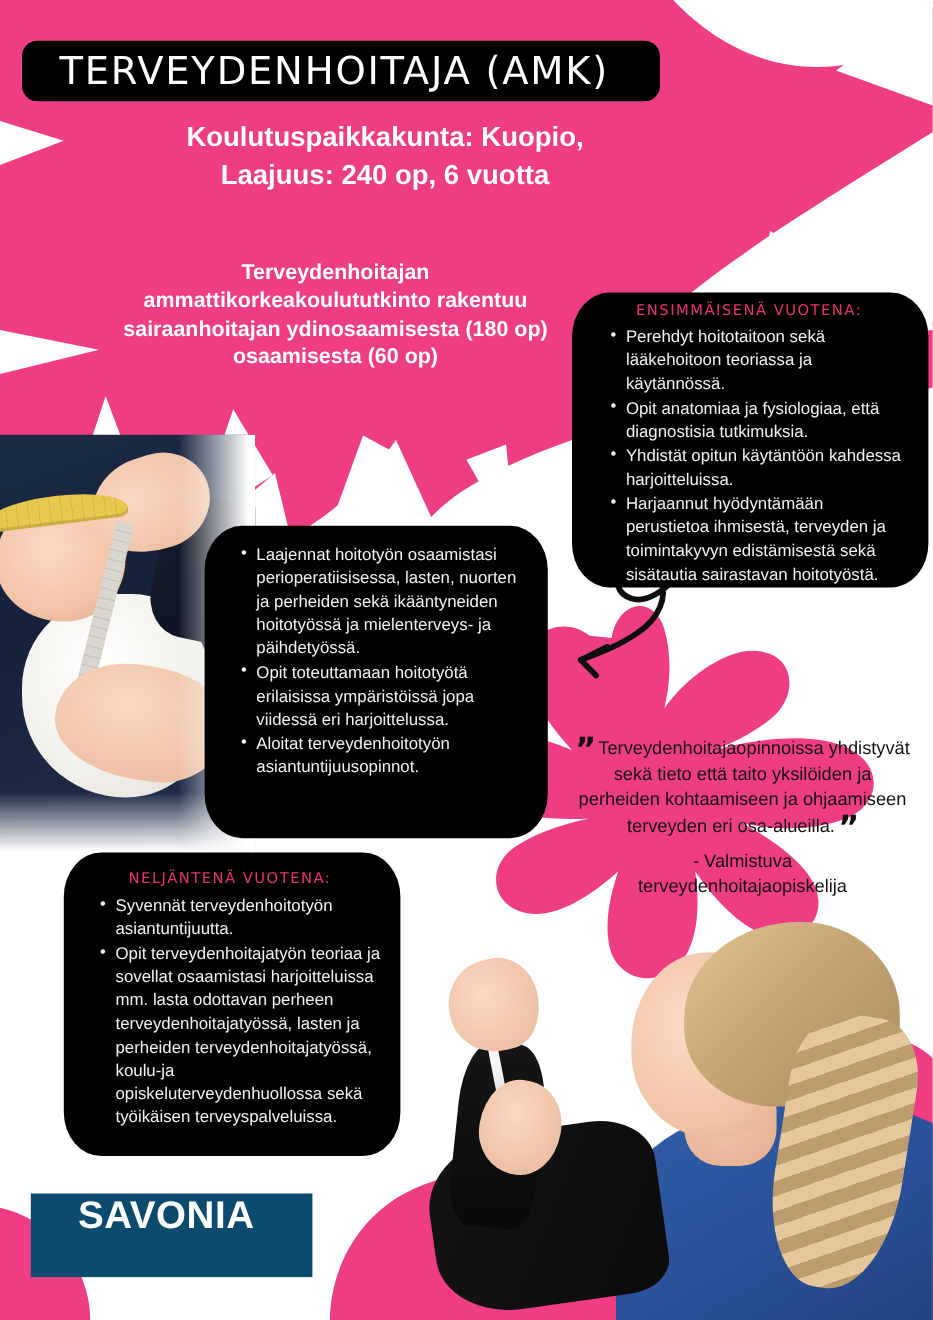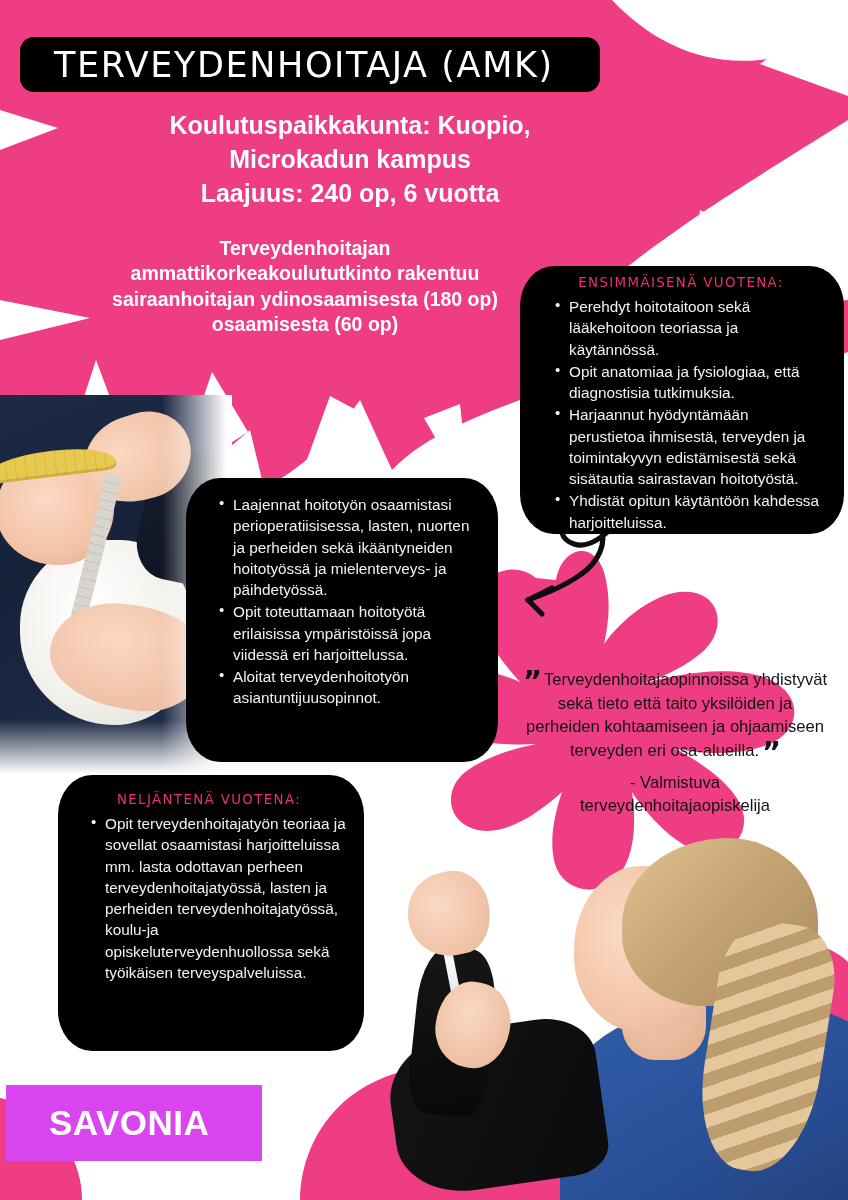--- a/index.html
+++ b/index.html
@@ -135,22 +135,22 @@
   .qmark{
     font-family:"DejaVu Sans", sans-serif;font-size:29px;font-weight:700;
     line-height:0;position:relative;top:6px;letter-spacing:-1px;
   }
   .qmark.open{margin-right:3px;}
   .qmark.close{margin-left:3px;}
   #quote-author{margin-top:9px;font-size:16.6px;line-height:1.4;}
 
   
   #logo-box{
-    position:absolute;left:6px;top:1085px;width:256px;height:76px;background:#d946ef;
-    display:flex;align-items:center;
+    position:absolute;left:28px;top:1085px;width:256px;height:76px;background:#0c4a6e;
+    display:flex;align-items:flex-start;
   }
   #logo-text{
     color:#fff;font-size:35px;font-weight:700;letter-spacing:0.5px;padding-left:43px;
     font-family:"Liberation Sans", sans-serif;
   }
 </style>
 </head>
 <body>
 
 <div id="poster">
@@ -292,52 +292,52 @@
     <div class="hand1"></div>
     <div class="hand2"></div>
   </div>
 
   <div id="title-pill">
     <span id="title-text">TERVEYDENHOITAJA (AMK)</span>
   </div>
 
   <div id="subhead">
     <div>Koulutuspaikkakunta: Kuopio,</div>
-    <div>Microkadun kampus</div>
     <div>Laajuus: 240 op, 6 vuotta</div>
   </div>
 
   <div id="intro">
     <div>Terveydenhoitajan</div>
     <div>ammattikorkeakoulututkinto rakentuu</div>
     <div>sairaanhoitajan ydinosaamisesta (180 op)</div>
     <div>osaamisesta (60 op)</div>
   </div>
 
   <div class="card" id="card-year1">
     <span class="card-title">ENSIMMÄISENÄ VUOTENA:</span>
     <ul>
       <li>Perehdyt hoitotaitoon sekä lääkehoitoon teoriassa ja käytännössä.</li>
       <li>Opit anatomiaa ja fysiologiaa, että diagnostisia tutkimuksia.</li>
+      <li>Yhdistät opitun käytäntöön kahdessa harjoitteluissa.</li>
       <li>Harjaannut hyödyntämään perustietoa ihmisestä, terveyden ja toimintakyvyn edistämisestä sekä sisätautia sairastavan hoitotyöstä.</li>
-      <li>Yhdistät opitun käytäntöön kahdessa harjoitteluissa.</li>
     </ul>
   </div>
 
   <div class="card" id="card-year23">
     <ul>
       <li>Laajennat hoitotyön osaamistasi perioperatiisisessa, lasten, nuorten ja perheiden sekä ikääntyneiden hoitotyössä ja mielenterveys- ja päihdetyössä.</li>
       <li>Opit toteuttamaan hoitotyötä erilaisissa ympäristöissä jopa viidessä eri harjoittelussa.</li>
       <li>Aloitat terveydenhoitotyön asiantuntijuusopinnot.</li>
     </ul>
   </div>
 
   <div class="card" id="card-year4">
     <span class="card-title">NELJÄNTENÄ VUOTENA:</span>
     <ul>
+      <li>Syvennät terveydenhoitotyön asiantuntijuutta.</li>
       <li>Opit terveydenhoitajatyön teoriaa ja sovellat osaamistasi harjoitteluissa mm. lasta odottavan perheen terveydenhoitajatyössä, lasten ja perheiden terveydenhoitajatyössä, koulu-ja opiskeluterveydenhuollossa sekä työikäisen terveyspalveluissa.</li>
     </ul>
   </div>
 
   <div id="quote-block">
     <div id="quote-text"><span class="qmark open">”</span><span>Terveydenhoitajaopinnoissa yhdistyvät sekä tieto että taito yksilöiden ja perheiden kohtaamiseen ja ohjaamiseen terveyden eri osa-alueilla.</span><span class="qmark close">”</span></div>
     <div id="quote-author">
       <div>- Valmistuva</div>
       <div>terveydenhoitajaopiskelija</div>
     </div>

